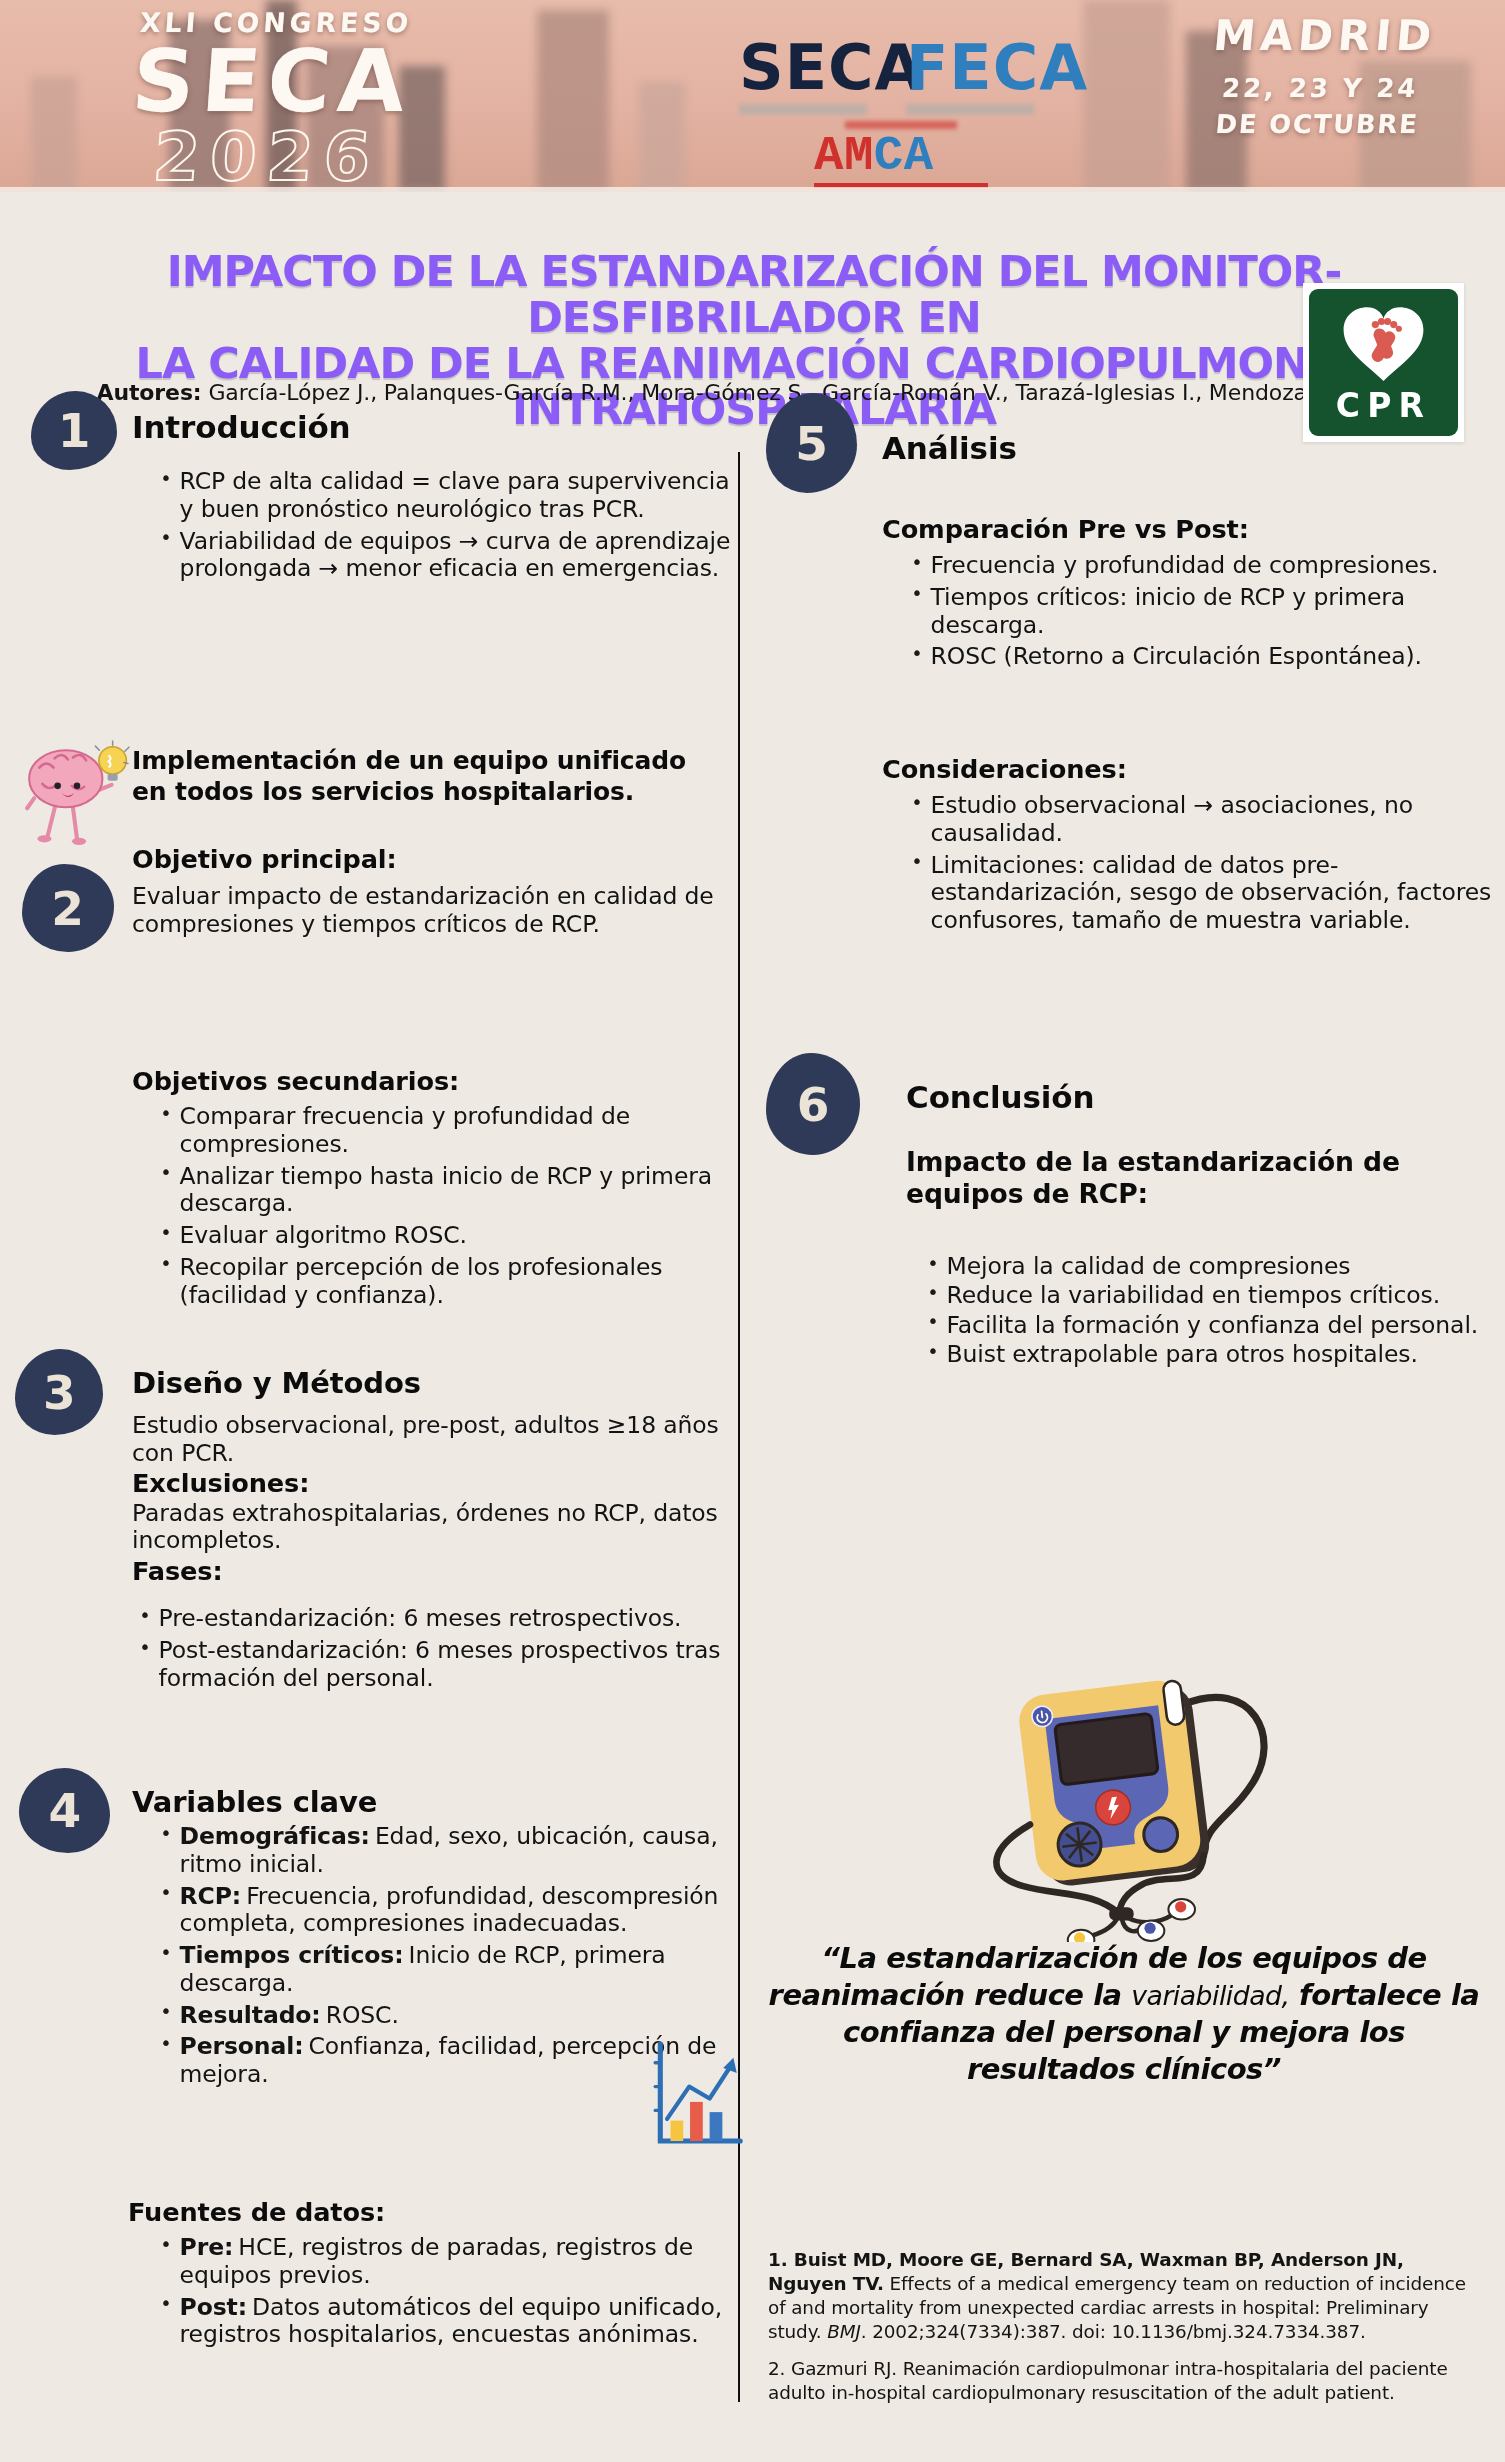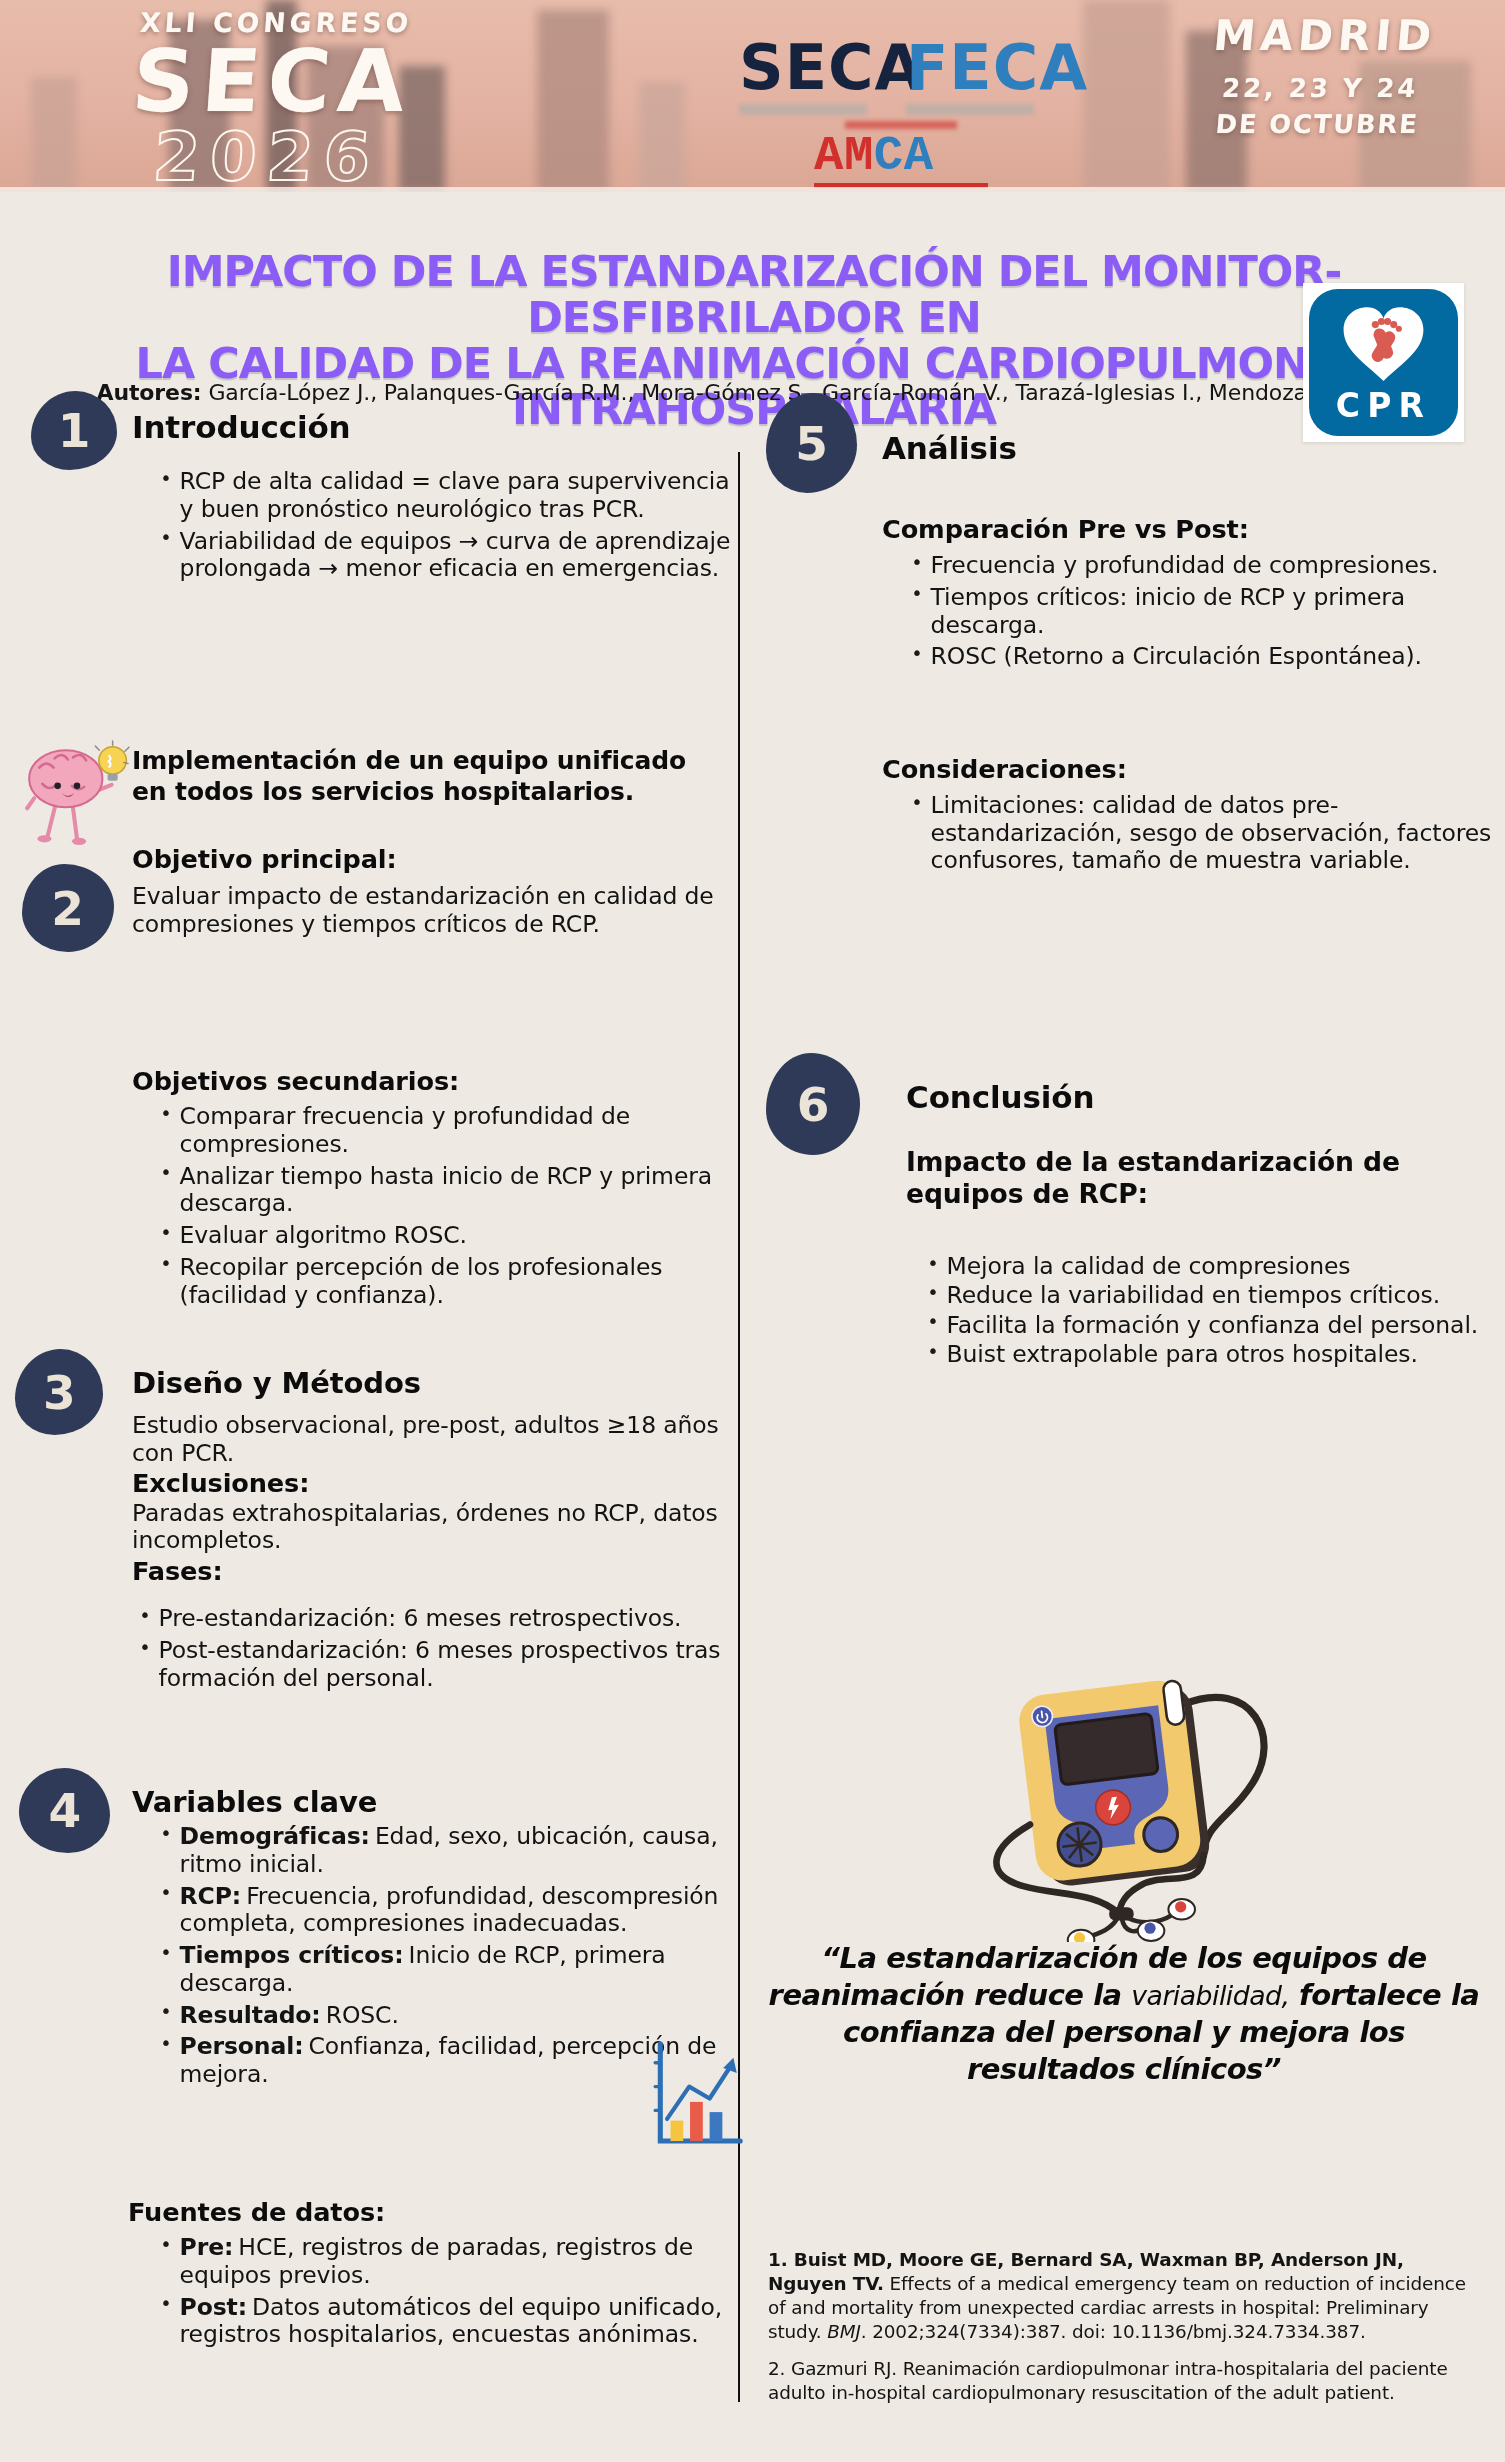--- a/index.html
+++ b/index.html
@@ -34,21 +34,21 @@
   
   .title{position:absolute;left:82px;top:219px;width:1344px;text-align:center;color:#8b5cf6;
          font-weight:800;font-size:43px;line-height:1.07;letter-spacing:-1px;
          text-shadow:0 1.5px 1px rgba(44,54,85,.22);}
   .authors{position:absolute;left:82px;top:358px;width:1344px;text-align:center;font-size:22px;color:#141414;}
   .authors b{font-weight:800;}
 
   
   .cpr-card{position:absolute;left:1303px;top:283px;width:161px;height:159px;background:#ffffff;
             box-shadow:0 1px 4.1px rgba(0,0,0,.12);}
-  .cpr-box{position:absolute;left:6.1px;top:6.1px;right:6.1px;bottom:6.1px;background:#0369a1;border-radius:29px;
+  .cpr-box{position:absolute;left:6.1px;top:6.1px;right:6.1px;bottom:6.1px;background:#14532d;border-radius:9px;
            display:flex;flex-direction:column;align-items:center;justify-content:flex-start;}
   .cpr-box svg{width:107px;height:87px;margin-top:9.2px;}
   .cpr-text{color:#fff;font-weight:800;font-size:33px;letter-spacing:7.2px;margin-top:1px;}
 
   
   .divider{position:absolute;left:738px;top:452px;width:2px;height:1950px;background:#101010;}
   .num-circle{position:absolute;background:#2f3a58;color:#eae3d6;display:flex;align-items:center;justify-content:center;
               font-weight:700;font-size:47px;border-radius:52% 48% 55% 45% / 58% 52% 48% 42%;}
   .c1{left:31px;top:391px;width:86px;height:79px;}
   .c2{left:21.5px;top:864px;width:92px;height:88px;border-radius:46% 54% 50% 50% / 55% 48% 52% 45%;}
@@ -259,20 +259,21 @@
 
   <div class="abs h3" style="left:882px;top:514px;">Comparación Pre vs Post:</div>
   <ul class="blist abs" style="left:904px;top:552px;width:583px;">
     <li><span>Frecuencia y profundidad de compresiones.</span></li>
     <li><span>Tiempos críticos: inicio de RCP y primera descarga.</span></li>
     <li><span>ROSC (Retorno a Circulación Espontánea).</span></li>
   </ul>
 
   <div class="abs h3" style="left:882px;top:754px;">Consideraciones:</div>
   <ul class="blist abs" style="left:904px;top:792px;width:593px;">
+    <li><span>Estudio observacional → asociaciones, no causalidad.</span></li>
     <li><span>Limitaciones: calidad de datos pre-estandarización, sesgo de observación, factores confusores, tamaño de muestra variable.</span></li>
   </ul>
 
   <div class="num-circle c6">
       <span>6</span>
     </div>
   <div class="h2 abs" style="left:906px;top:1079px;">Conclusión</div>
   <div class="abs statement" style="left:906px;top:1146px;width:557px;font-size:26.6px;">Impacto de la estandarización de equipos de RCP:</div>
   <ul class="blist tight abs" style="left:920px;top:1253px;width:562px;line-height:1.14;">
     <li><span>Mejora la calidad de compresiones</span></li>

